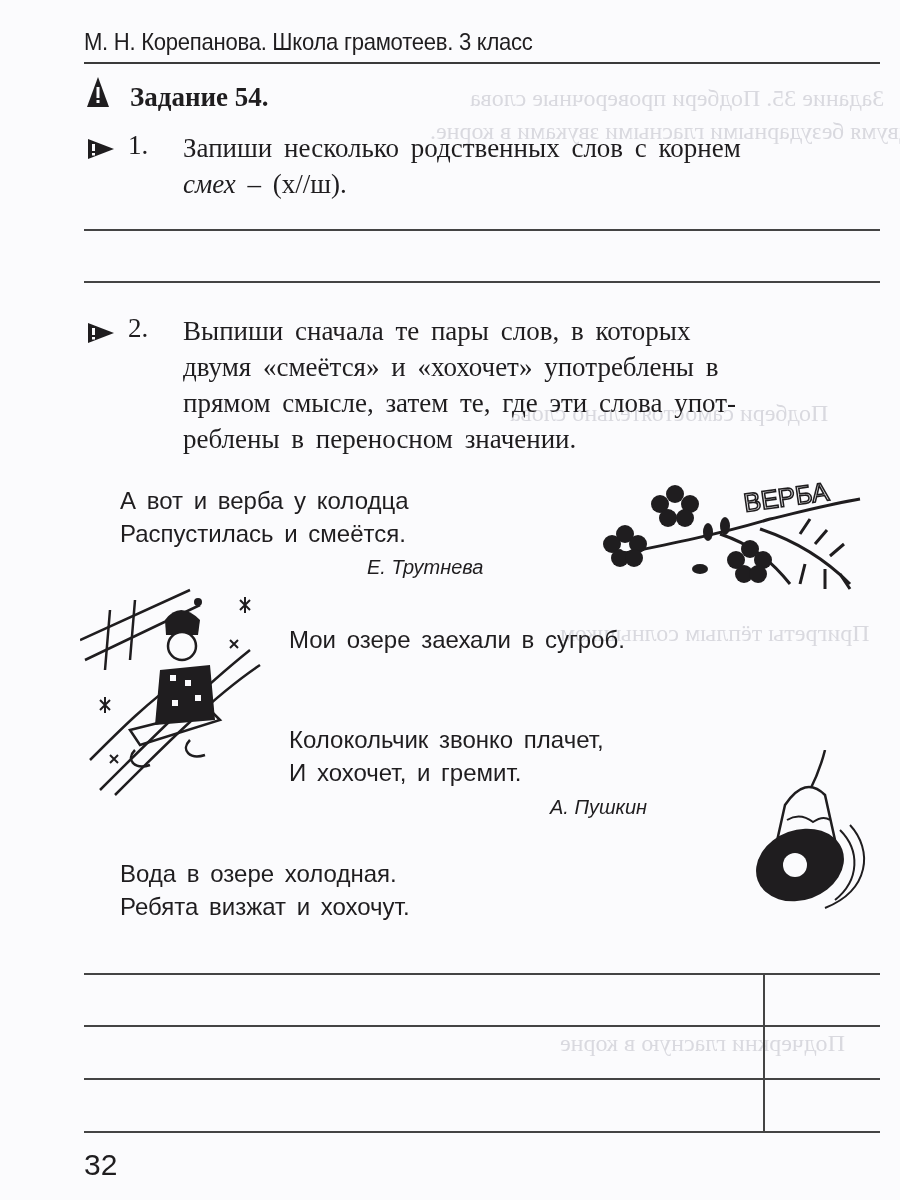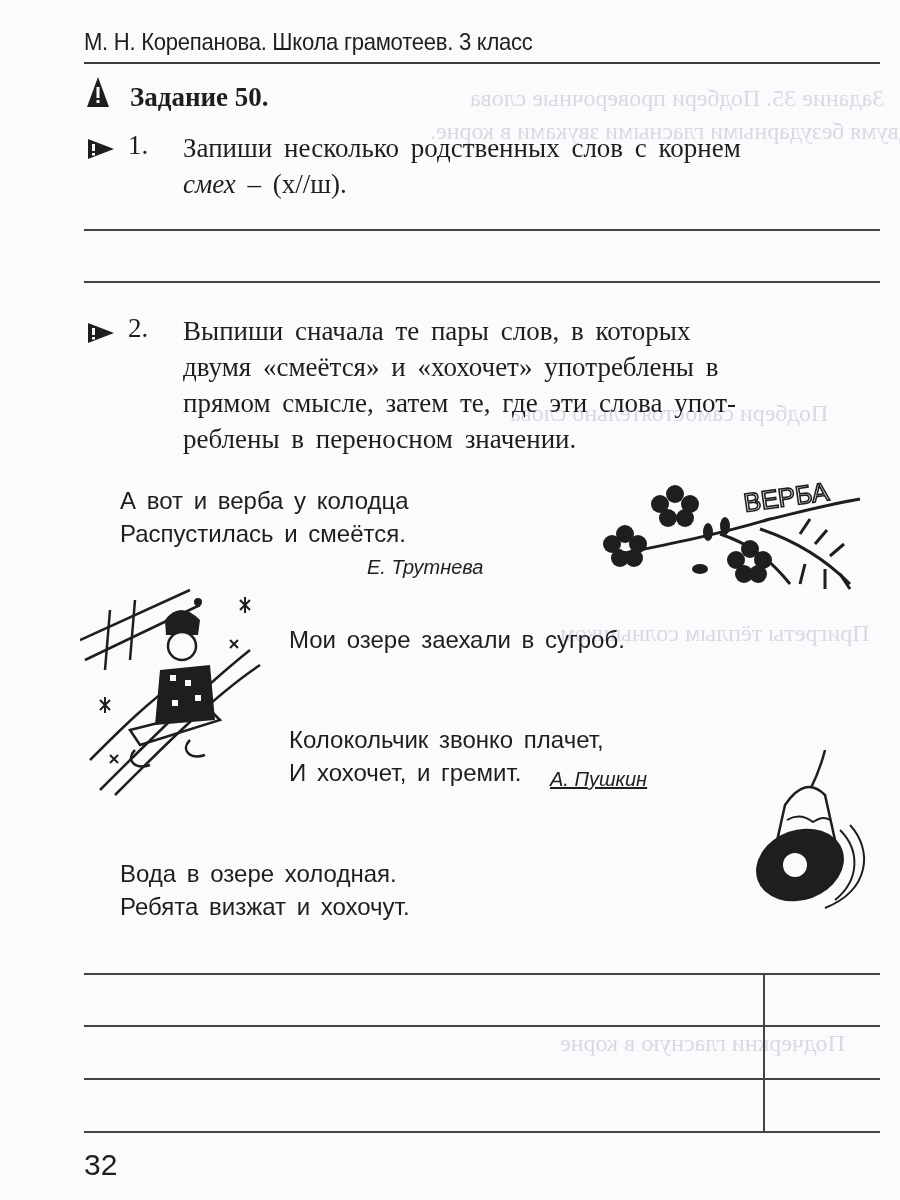--- a/index.html
+++ b/index.html
@@ -34,21 +34,21 @@
 <div class="ghost" style="left:560px;top:1030px;">Подчеркни гласную в корне</div>
 
 <div class="header">М. Н. Корепанова. Школа грамотеев. 3 класс</div>
 <div class="header-rule"></div>
 
 <svg class="icon" style="left:86px;top:76px;" width="24" height="32" viewBox="0 0 24 32">
   <polygon points="12,1 23,31 1,31" fill="#1f1d1f"></polygon>
   <rect x="10.5" y="11" width="3" height="11" fill="#fbfbfd"></rect>
   <rect x="10.5" y="24" width="3" height="3" fill="#fbfbfd"></rect>
 </svg>
-<div class="task-title serif">Задание 50.</div>
+<div class="task-title serif">Задание 54.</div>
 
 <svg class="icon" style="left:86px;top:137px;" width="30" height="24" viewBox="0 0 30 24">
   <polygon points="2,2 28,12 2,22" fill="#1f1d1f"></polygon>
   <rect x="6" y="7" width="3" height="7" fill="#fbfbfd"></rect>
   <rect x="6" y="16" width="3" height="2.5" fill="#fbfbfd"></rect>
 </svg>
 <div class="num" style="top:130px;">1.</div>
 <div class="task-text serif" style="top:130px;">
   <div>Запиши несколько родственных слов с корнем</div>
   <div><em class="root">смех</em><span> – (х//ш).</span></div>
@@ -142,21 +142,21 @@
 </svg>
 
 <div class="poem" style="left:289px;top:623px;">
   <div>Мои озере заехали в сугроб.</div>
 </div>
 
 <div class="poem" style="left:289px;top:723px;">
   <div>Колокольчик звонко плачет,</div>
   <div>И хохочет, и гремит.</div>
 </div>
-<div class="author" style="left:550px;top:768px;text-decoration:underline;">А. Пушкин</div>
+<div class="author" style="left:550px;top:796px;">А. Пушкин</div>
 
 <svg class="icon" style="left:725px;top:750px;" width="150" height="160" viewBox="0 0 150 160">
   <path d="M100 0 C 95 20, 90 30, 85 40" fill="none" stroke="#1f1d1f" stroke-width="2.5"></path>
   <path d="M60 55 Q 80 25 100 45 L 110 90 L 50 100 Z" fill="#fbfbfd" stroke="#1f1d1f" stroke-width="2.5"></path>
   <path d="M62 70 Q 75 62 88 72 Q 98 65 105 70" fill="none" stroke="#1f1d1f" stroke-width="2"></path>
   <ellipse cx="75" cy="115" rx="45" ry="35" fill="#1f1d1f" transform="rotate(-20 75 115)"></ellipse>
   <circle cx="70" cy="115" r="12" fill="#fbfbfd"></circle>
   <g fill="none" stroke="#1f1d1f" stroke-width="2">
     <path d="M115 80 C 135 100, 135 130, 110 150"></path>
     <path d="M125 75 C 148 100, 145 140, 100 158"></path>

